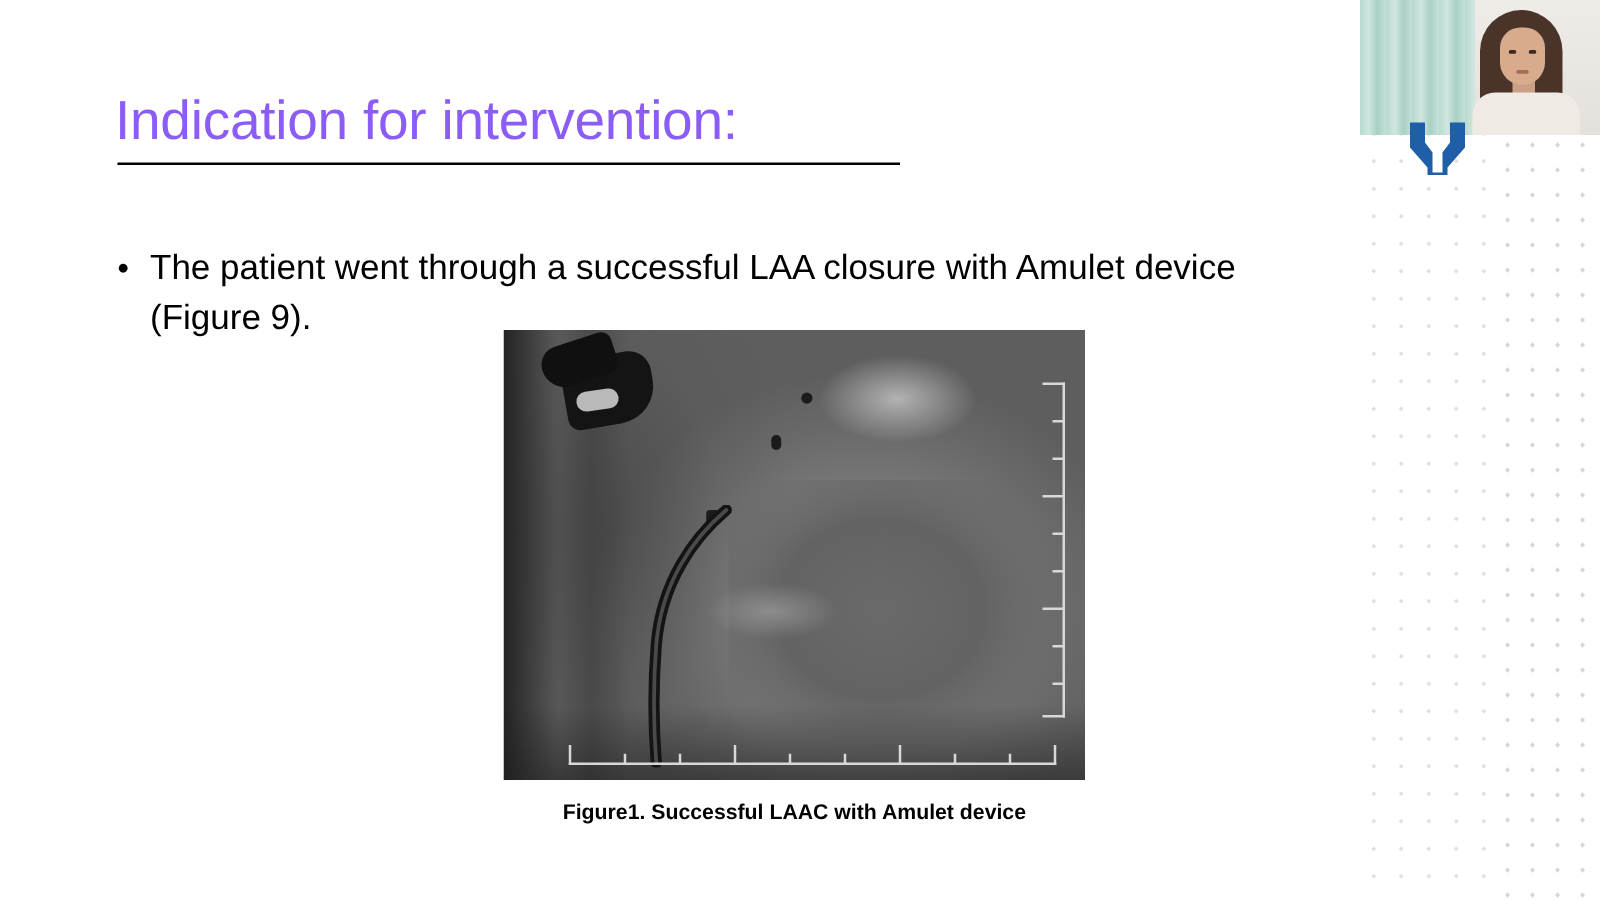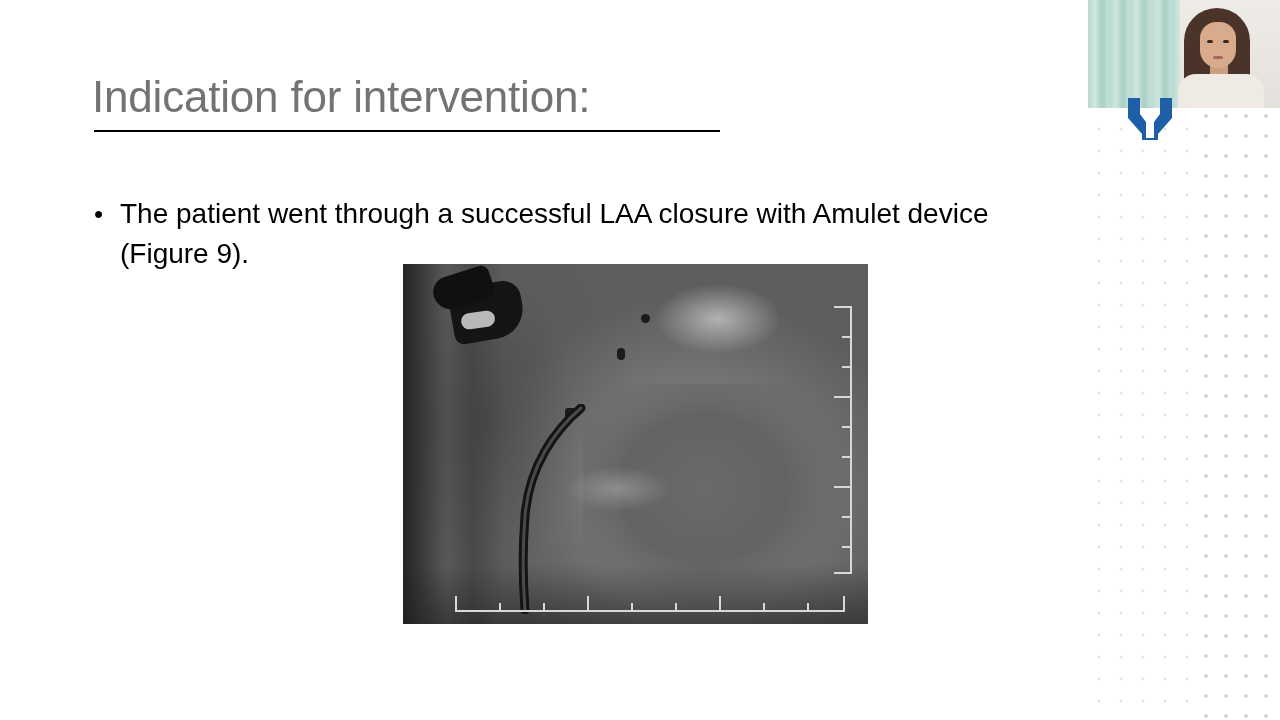--- a/index.html
+++ b/index.html
@@ -50,21 +50,21 @@
     opacity: 0.9;
   }
 
   
   #title {
     position: absolute;
     left: 92px;
     top: 72px;
     font-size: 44px;
     line-height: 1.15;
-    color: #737373;
+    color: #8b5cf6;
     letter-spacing: -0.2px;
     white-space: nowrap;
   }
   #title-underline {
     position: absolute;
     left: 94px;
     top: 130px;
     width: 626px;
     height: 2px;
     background: #000000;
@@ -319,20 +319,21 @@
         <div class="tick-h" style="left:220px; height:9px;"></div>
         <div class="tick-h" style="left:264px; height:16px;"></div>
         <div class="tick-h" style="left:308px; height:9px;"></div>
         <div class="tick-h" style="left:352px; height:9px;"></div>
         <div class="tick-h" style="left:388px; height:16px;"></div>
         <div style="position:absolute; left:0; bottom:0; width:390px; height:2px; background:#d8d8d8;"></div>
       </div>
     </div>
   </div>
 
+  <div id="figure-caption">Figure1. Successful LAAC with Amulet device</div>
 
   <div id="webcam">
     <div id="wc-curtain"></div>
     <div id="wc-wall"></div>
     <div id="wc-hair"></div>
     <div id="wc-neck"></div>
     <div id="wc-face"></div>
     <div id="wc-eye-l"></div>
     <div id="wc-eye-r"></div>
     <div id="wc-mouth"></div>

